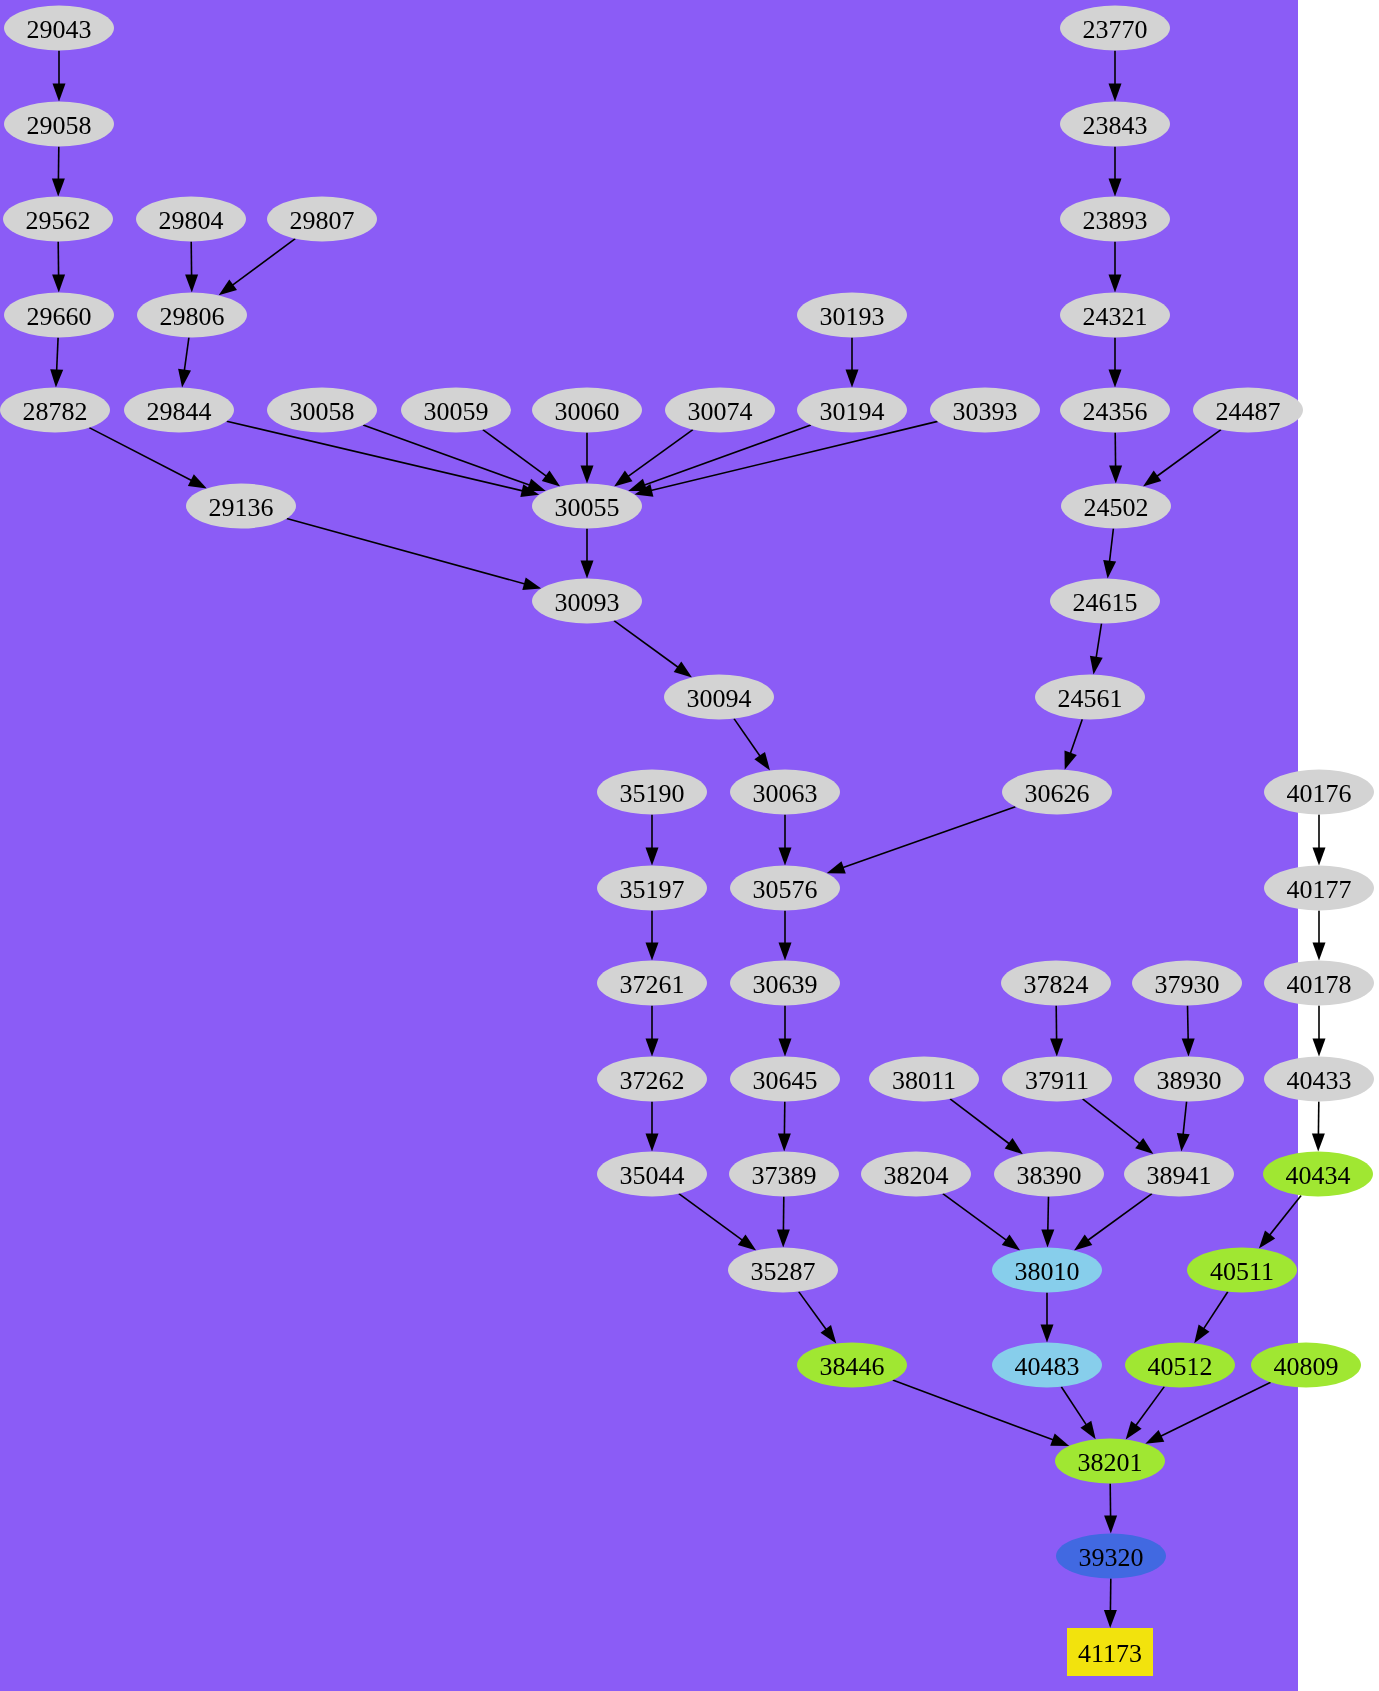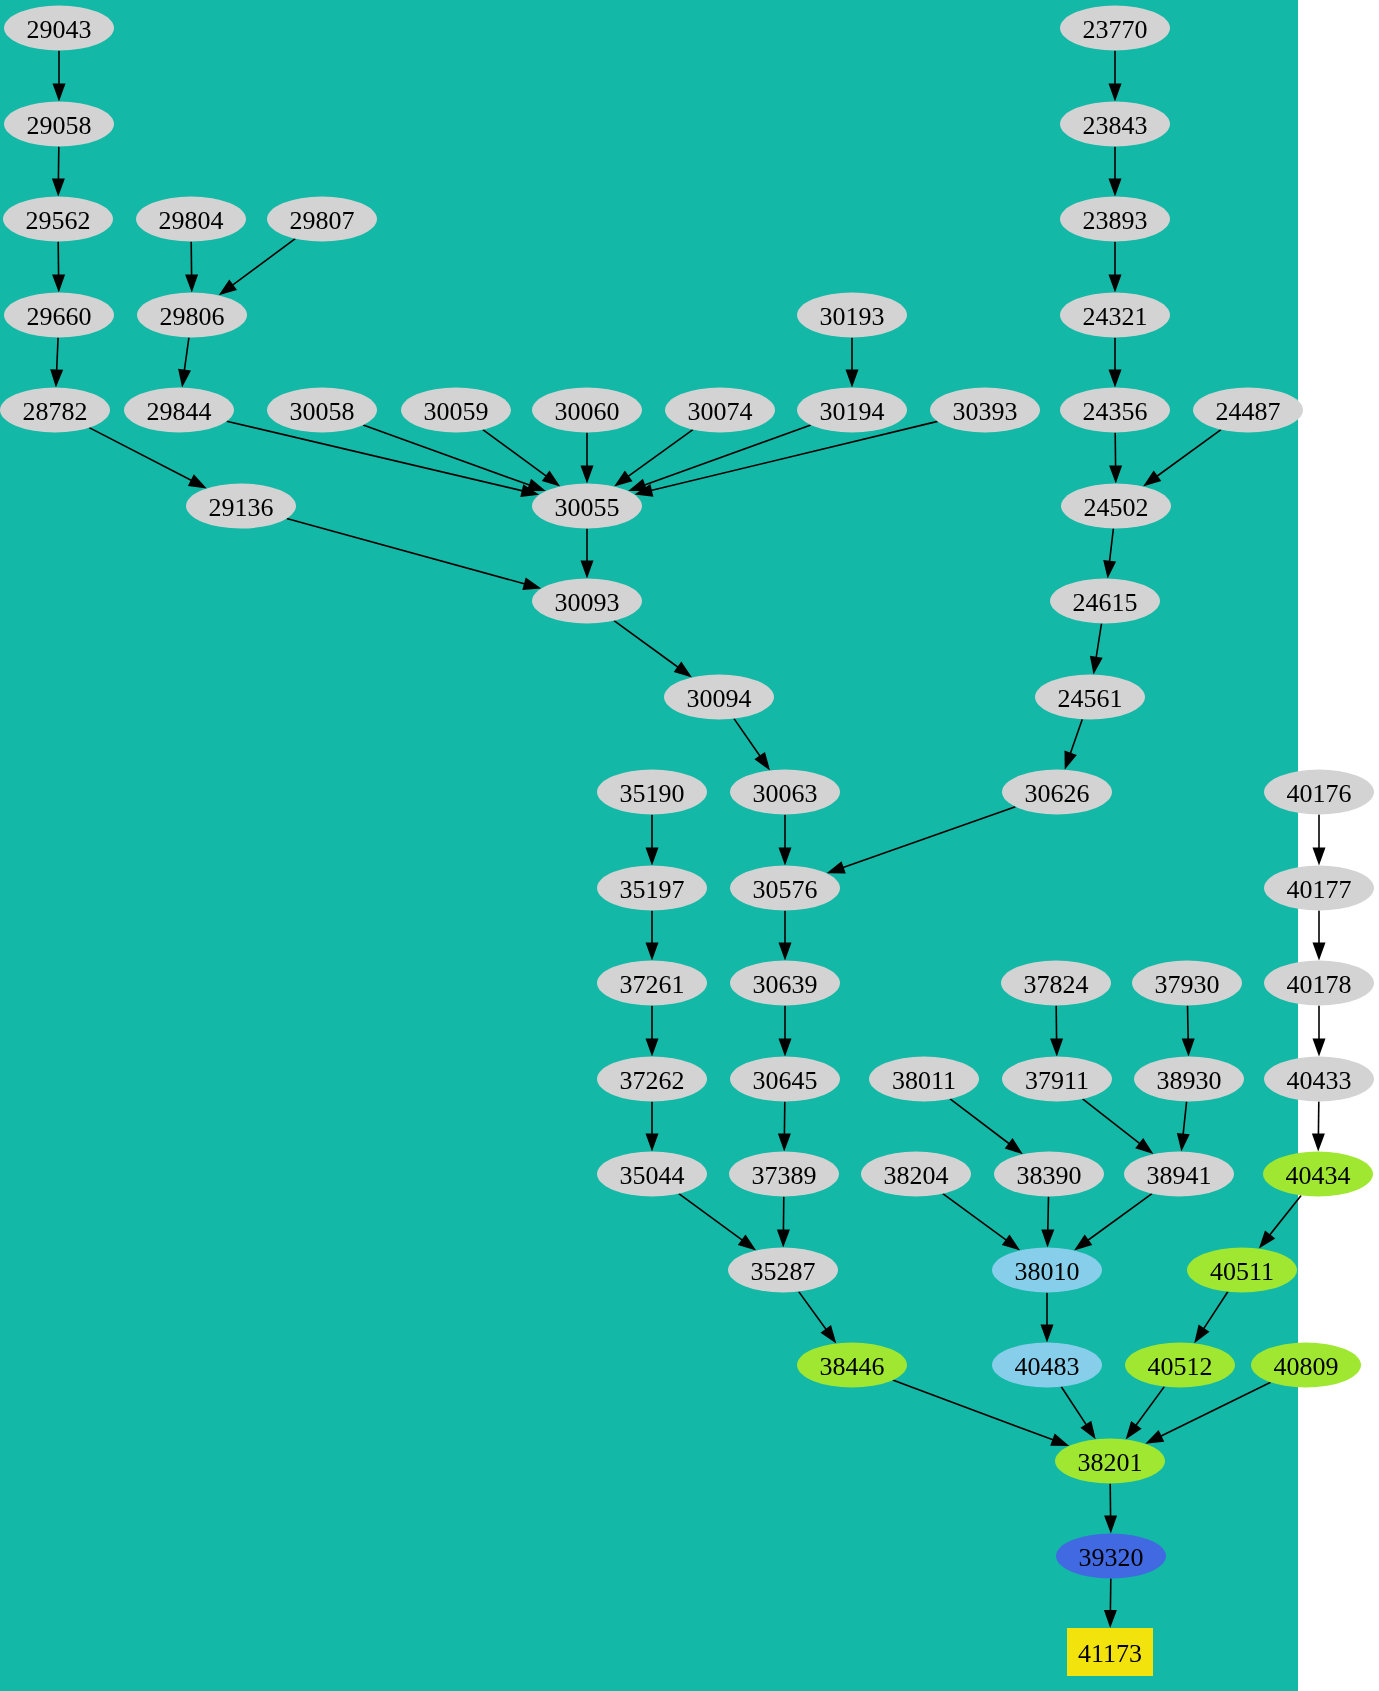--- a/index.html
+++ b/index.html
@@ -1,20 +1,20 @@
 <!DOCTYPE html>
 <html><head>
 <meta charset="utf-8">
 <style>
   html, body { margin: 0; padding: 0; background: #ffffff; }
   .canvas {
     position: relative;
     width: 1298px;
     height: 1691px;
-    background: #14b8a6;
+    background: #8b5cf6;
     font-family: "Liberation Serif", "DejaVu Serif", serif;
     text-align: right;
   }
   svg { display: block; }
   .edge-line { stroke: #000000; stroke-width: 1.6px; fill: none; }
   .edge-arrow { fill: #000000; stroke: none; }
   .node-label {
     font-family: "Liberation Serif", "DejaVu Serif", serif;
     font-size: 26px;
     fill: #000000;

